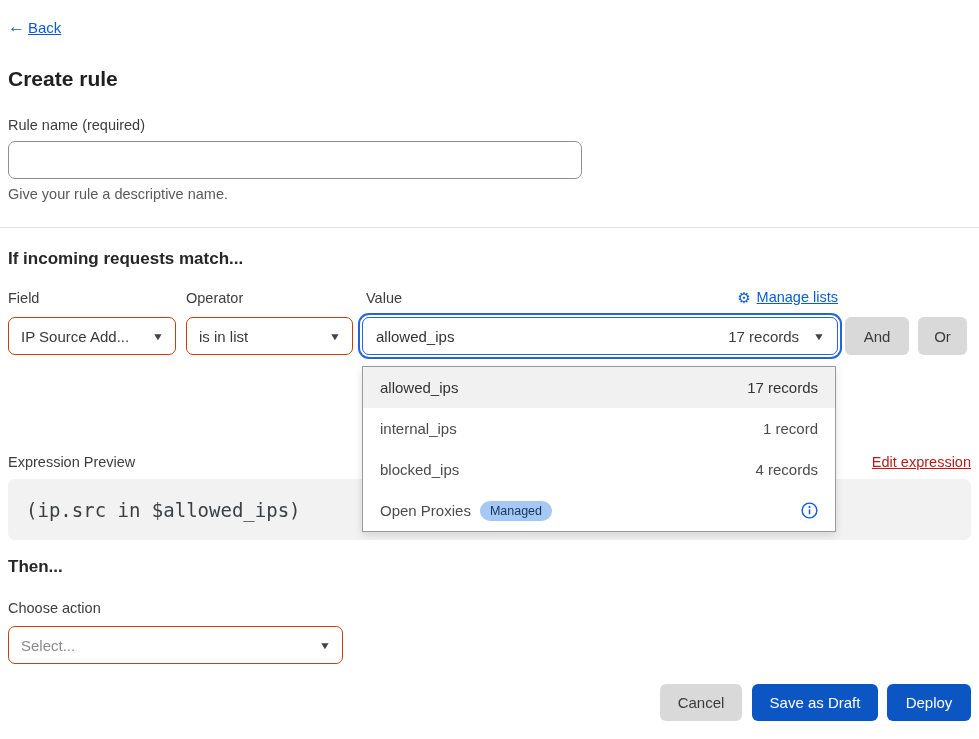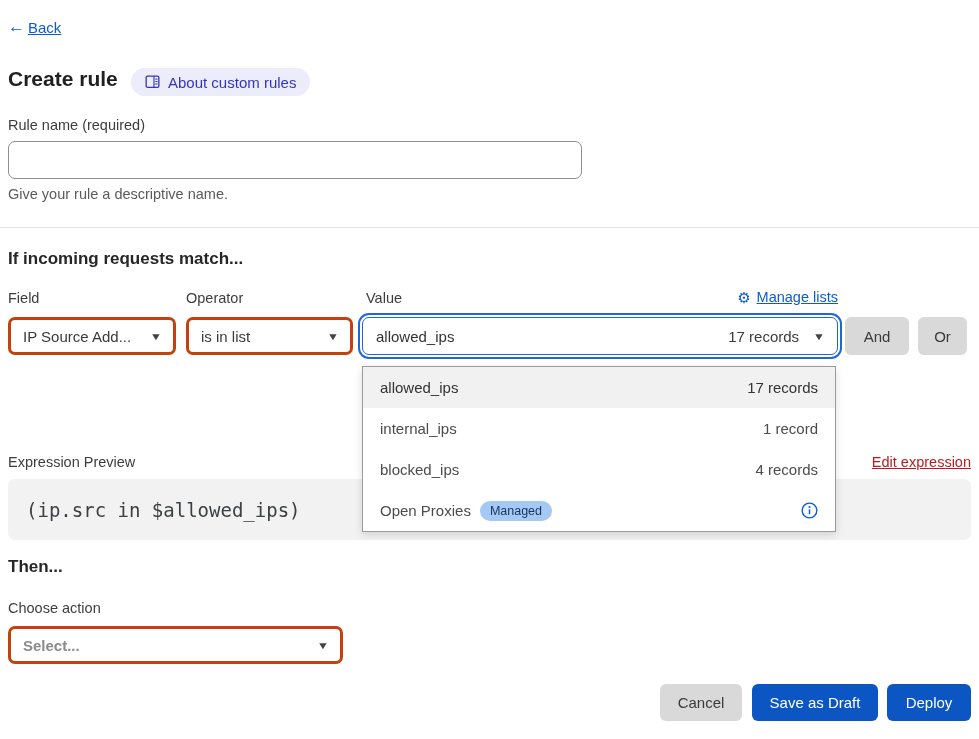--- a/index.html
+++ b/index.html
@@ -26,21 +26,21 @@
   .divider { position:absolute; left:0; top:227px; width:979px; height:1px; background:#e3e3e3; }
   
   .match-heading { position:absolute; left:8px; top:249px; font-size:17px; font-weight:bold; color:#262626; }
   .col-label-field { left:8px; top:290px; }
   .col-label-operator { left:186px; top:290px; }
   .col-label-value { left:366px; top:290px; }
   .manage-lists { position:absolute; top:289px; right:141px; display:flex; align-items:center; gap:6px;
     color:#0a5cd6; font-size:14.5px; cursor:pointer; }
   .manage-lists .lbl { text-decoration:underline; }
   .gear { font-size:15px; line-height:1; }
-  .select-box { position:absolute; top:317px; height:38px; background:#fff; border:3px solid #c2410c;
+  .select-box { position:absolute; top:317px; height:38px; background:#fff; border:1px solid #c2410c;
     border-radius:7px; display:flex; align-items:center; justify-content:space-between;
     padding:0 12px; font-size:15px; color:#3a3a3a; cursor:pointer; }
   .field-select { left:8px; width:168px; }
   .operator-select { left:186px; width:167px; }
   .chev { font-size:10px; color:#434343; transform:scaleX(1.25); }
   .value-combobox { position:absolute; left:362px; top:317px; width:476px; height:38px; background:#fff;
     border:1.5px solid #2264e0; border-radius:7px;
     box-shadow:0 0 0 2px #ffffff, 0 0 0 4px #2264e0;
     display:flex; align-items:center; justify-content:space-between; padding:0 13px;
     font-size:15px; color:#333; cursor:pointer; z-index:3; }
@@ -62,51 +62,39 @@
   .expr-label { left:8px; top:454px; }
   .edit-expression { position:absolute; right:8px; top:454px; font-size:14.5px; color:#b91c1c;
     text-decoration:underline; cursor:pointer; }
   .expr-block { position:absolute; left:8px; top:479px; width:963px; height:61px;
     background:#f2f2f2; border-radius:7px; display:flex; align-items:center; padding-left:18px; z-index:1; }
   .expr-code { font-family:"DejaVu Sans Mono", monospace; font-size:19px; color:#3c4043; }
   
   .then-heading { position:absolute; left:8px; top:557px; font-size:17px; font-weight:bold; color:#262626; }
   .action-label { left:8px; top:600px; }
   .action-select { left:8px; top:626px; width:335px; }
-  .placeholder { color:#8b8b8b;font-weight:bold; }
+  .placeholder { color:#8b8b8b; }
   
   .cancel-btn { left:660px; top:684px; width:82px; height:37px; background:#d9d9d9; color:#3a3a3a; }
   .save-draft-btn { left:752px; top:684px; width:126px; height:37px; background:#0b56c3; color:#fff; }
   .deploy-btn { left:887px; top:684px; width:84px; height:37px; background:#0b56c3; color:#fff; }
   .icon-svg { display:block; }
 </style>
 </head>
 <body>
 
 <div class="page">
 
   <div class="back-link">
     <span class="arrow">←</span>
     <span class="lbl">Back</span>
   </div>
 
   <h1 class="page-title">Create rule</h1>
 
-  <div class="about-badge">
-    <span>
-      <svg class="icon-svg" width="15" height="14" viewBox="0 0 16 15">
-        <rect x="1.2" y="1.2" width="13.6" height="12" rx="1.5" fill="none" stroke="#3434bd" stroke-width="1.4"></rect>
-        <line x1="9.6" y1="1.2" x2="9.6" y2="13.2" stroke="#3434bd" stroke-width="1.2"></line>
-        <line x1="11" y1="4.4" x2="13.4" y2="4.4" stroke="#3434bd" stroke-width="1.1"></line>
-        <line x1="11" y1="7" x2="13.4" y2="7" stroke="#3434bd" stroke-width="1.1"></line>
-        <line x1="11" y1="9.6" x2="13.4" y2="9.6" stroke="#3434bd" stroke-width="1.1"></line>
-      </svg>
-    </span>
-    <span>About custom rules</span>
-  </div>
 
   <div class="field-label rule-name-label">Rule name (required)</div>
   <input class="rule-name-input" type="text" value="" style="">
   <div class="helper-text">Give your rule a descriptive name.</div>
 
   <div class="divider"></div>
 
   <div class="match-heading">If incoming requests match...</div>
 
   <div class="field-label col-label-field" style="position:absolute;">Field</div>

